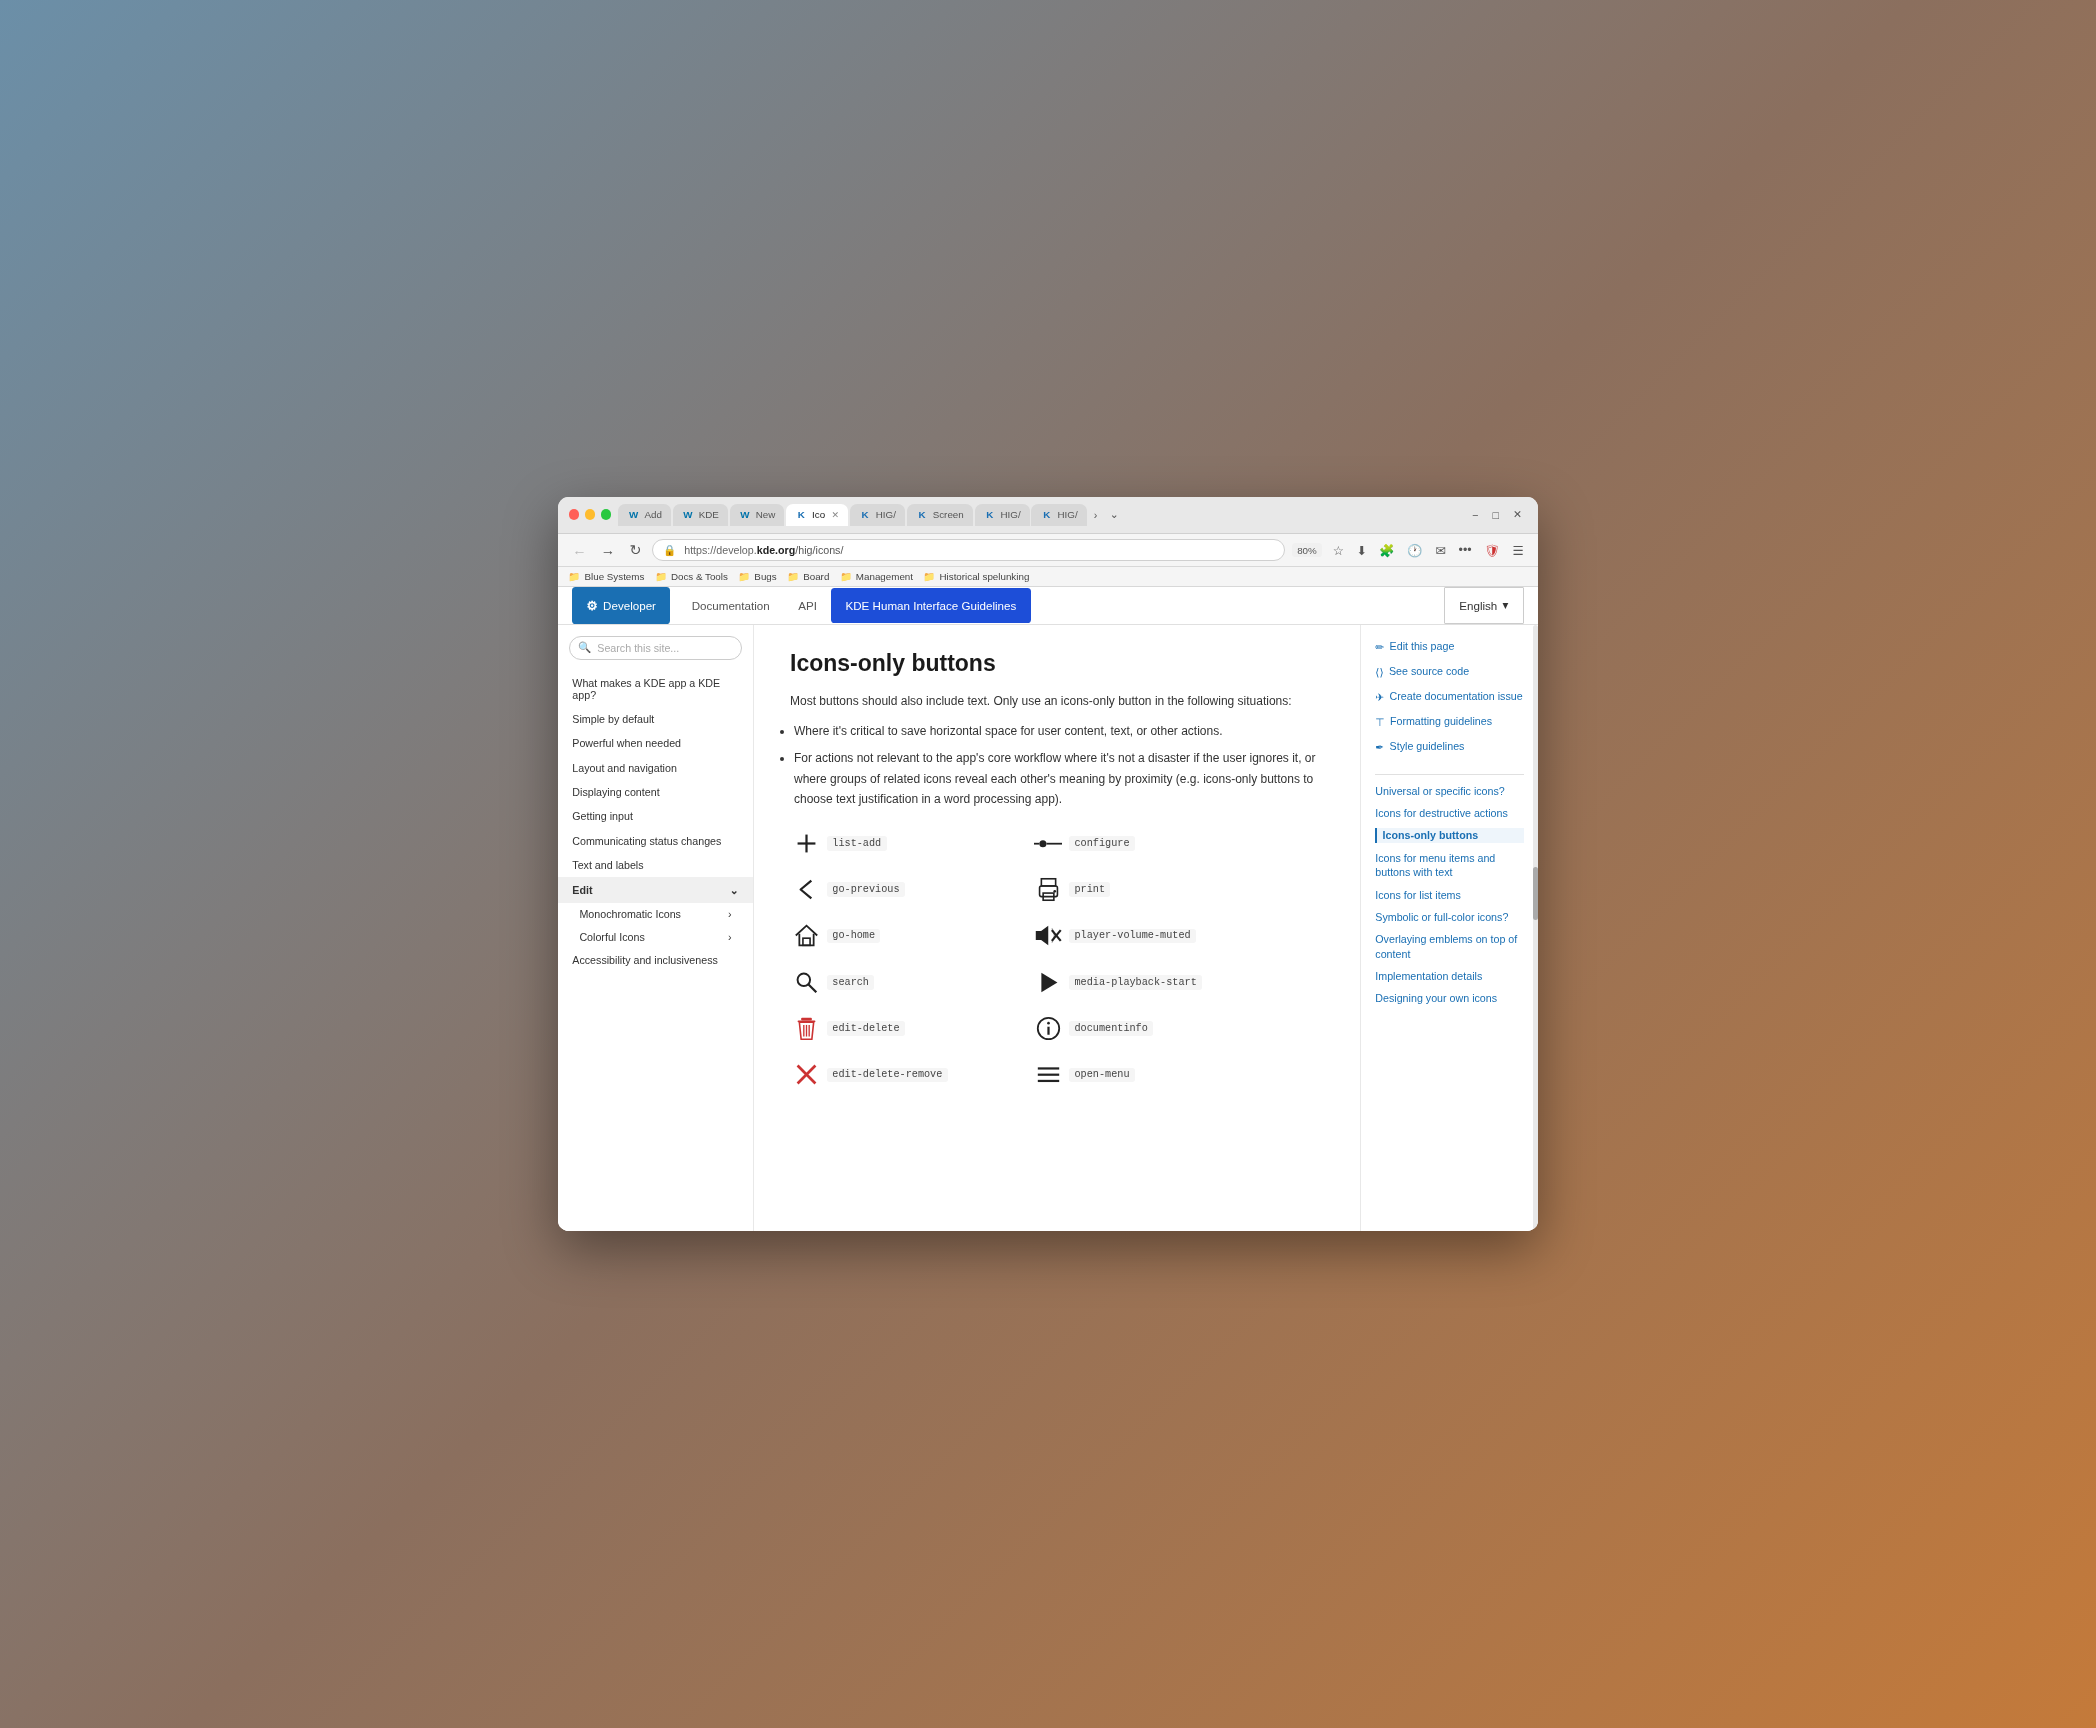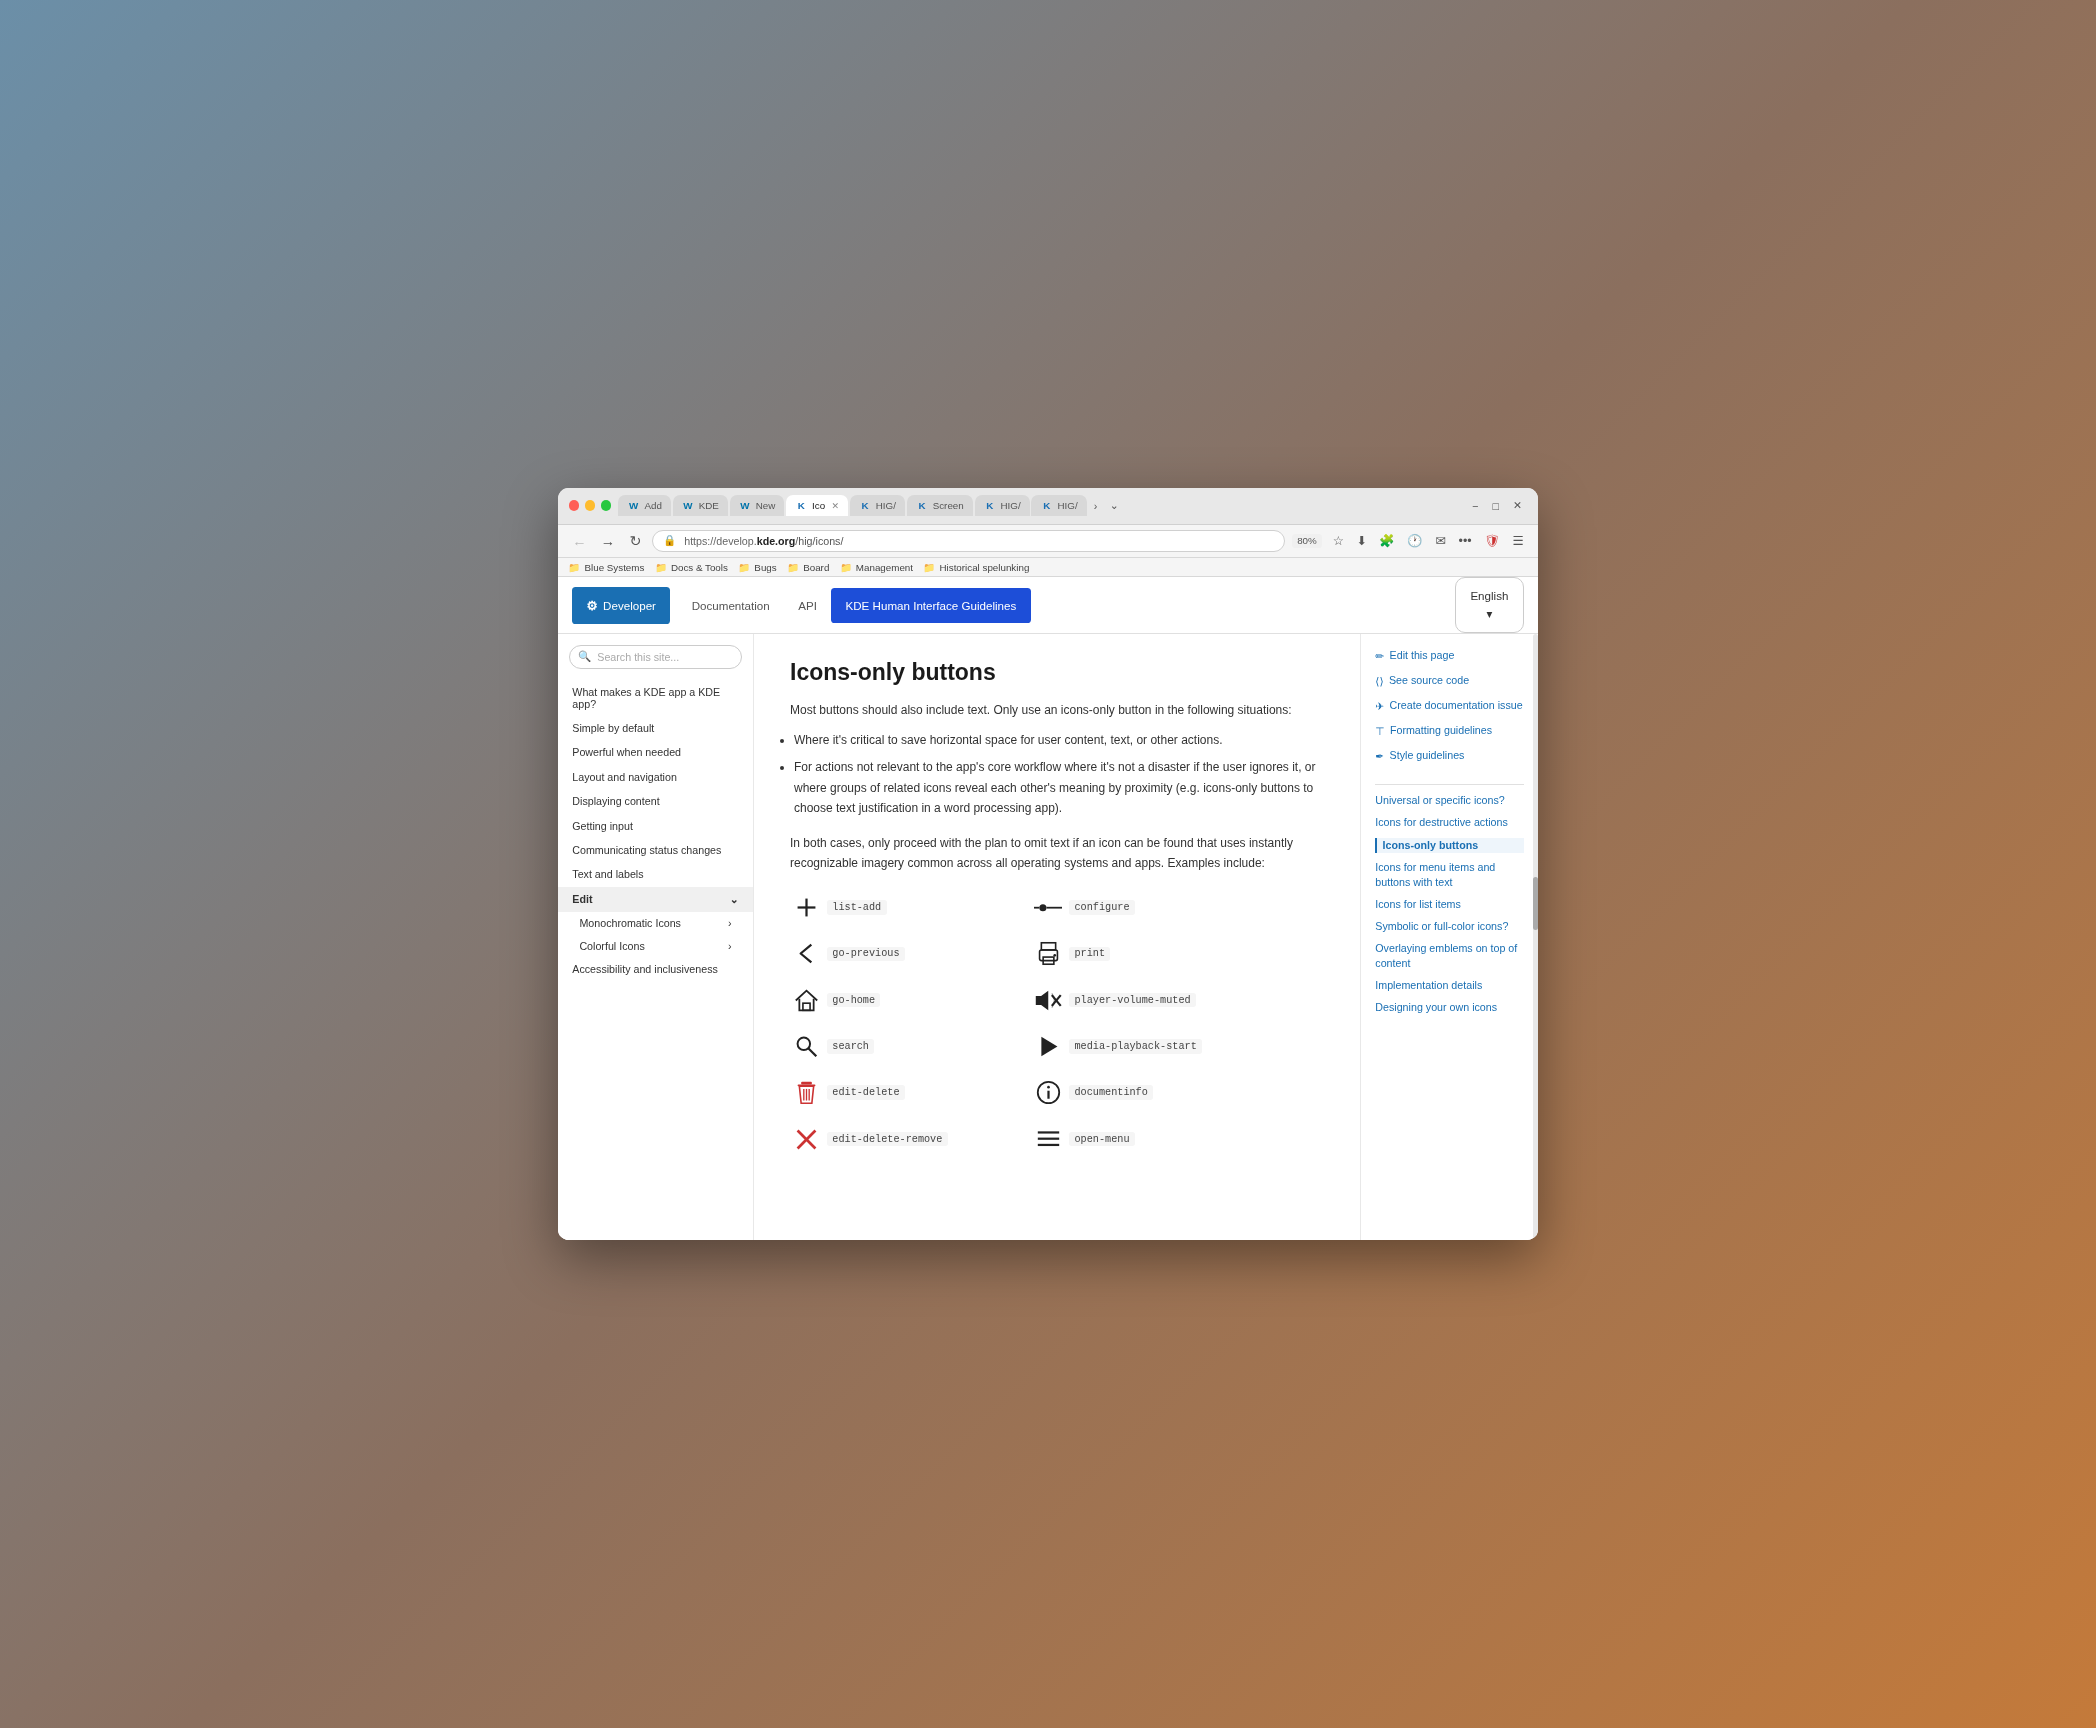--- a/index.html
+++ b/index.html
@@ -187,24 +187,23 @@
       border-radius: 3.6px;
       margin-right: 7.1px;
     }
     .site-nav-btn.kde-hig {
       background: #1d4ed8;
       color: white;
       border-radius: 3.6px;
     }
     .site-nav-btn.english {
       border: 0.9px solid #ccc;
-      border-radius: 10px;
+      border-radius: 1px;
       margin-left: auto;
       color: #333;
-      flex-direction: column;
     }
     
     .main-layout {
       display: flex;
       background: white;
       min-height: 606px;
     }
     
     .sidebar {
       width: 196px;
@@ -524,21 +523,20 @@
       <h1 class="page-title">Icons-only buttons</h1>
 
       <div class="content-text">
         <span>Most buttons should also include text. Only use an icons-only button in the following situations:</span>
         <ul>
           <li>Where it's critical to save horizontal space for user content, text, or other actions.</li>
           <li>For actions not relevant to the app's core workflow where it's not a disaster if the user ignores it, or where groups of related icons reveal each other's meaning by proximity (e.g. icons-only buttons to choose text justification in a word processing app).</li>
         </ul>
       </div>
 
-      <div class="content-text">In both cases, only proceed with the plan to omit text if an icon can be found that uses instantly recognizable imagery common across all operating systems and apps. Examples include:</div>
 
       <div class="icons-grid">
 
         <div class="icon-row">
           <div class="icon-symbol">
             <svg width="25" height="25" viewBox="0 0 28 28">
               <line x1="14" y1="4" x2="14" y2="24" stroke="#222" stroke-width="2.5"></line>
               <line x1="4" y1="14" x2="24" y2="14" stroke="#222" stroke-width="2.5"></line>
             </svg>
           </div>

